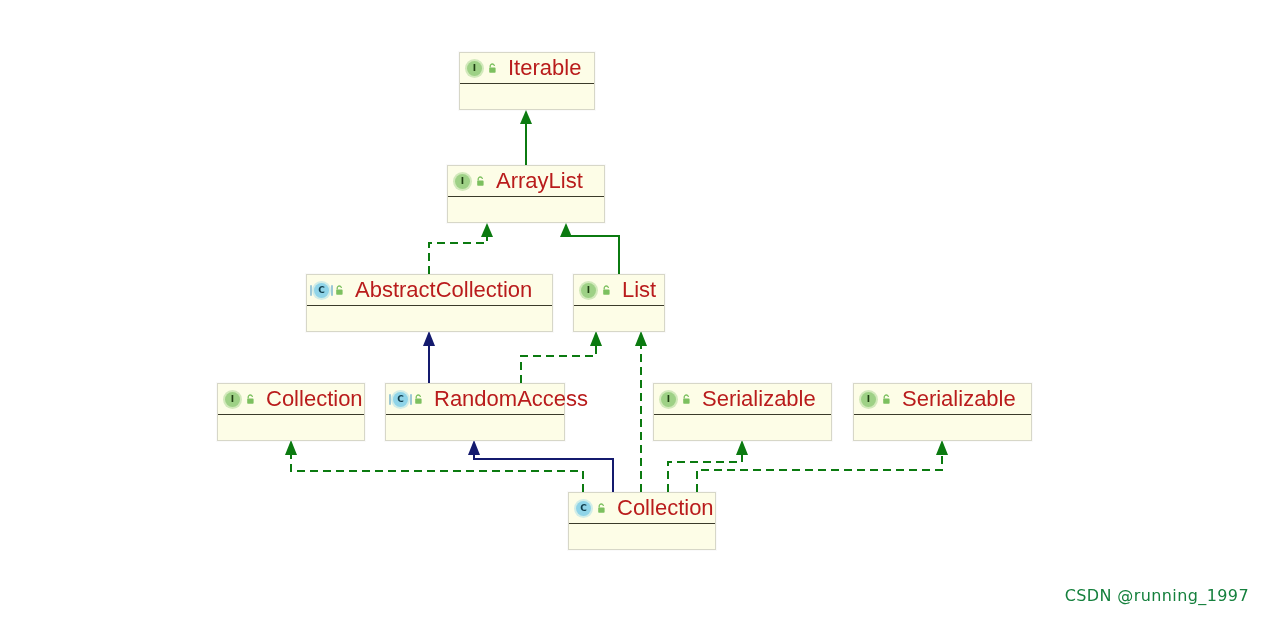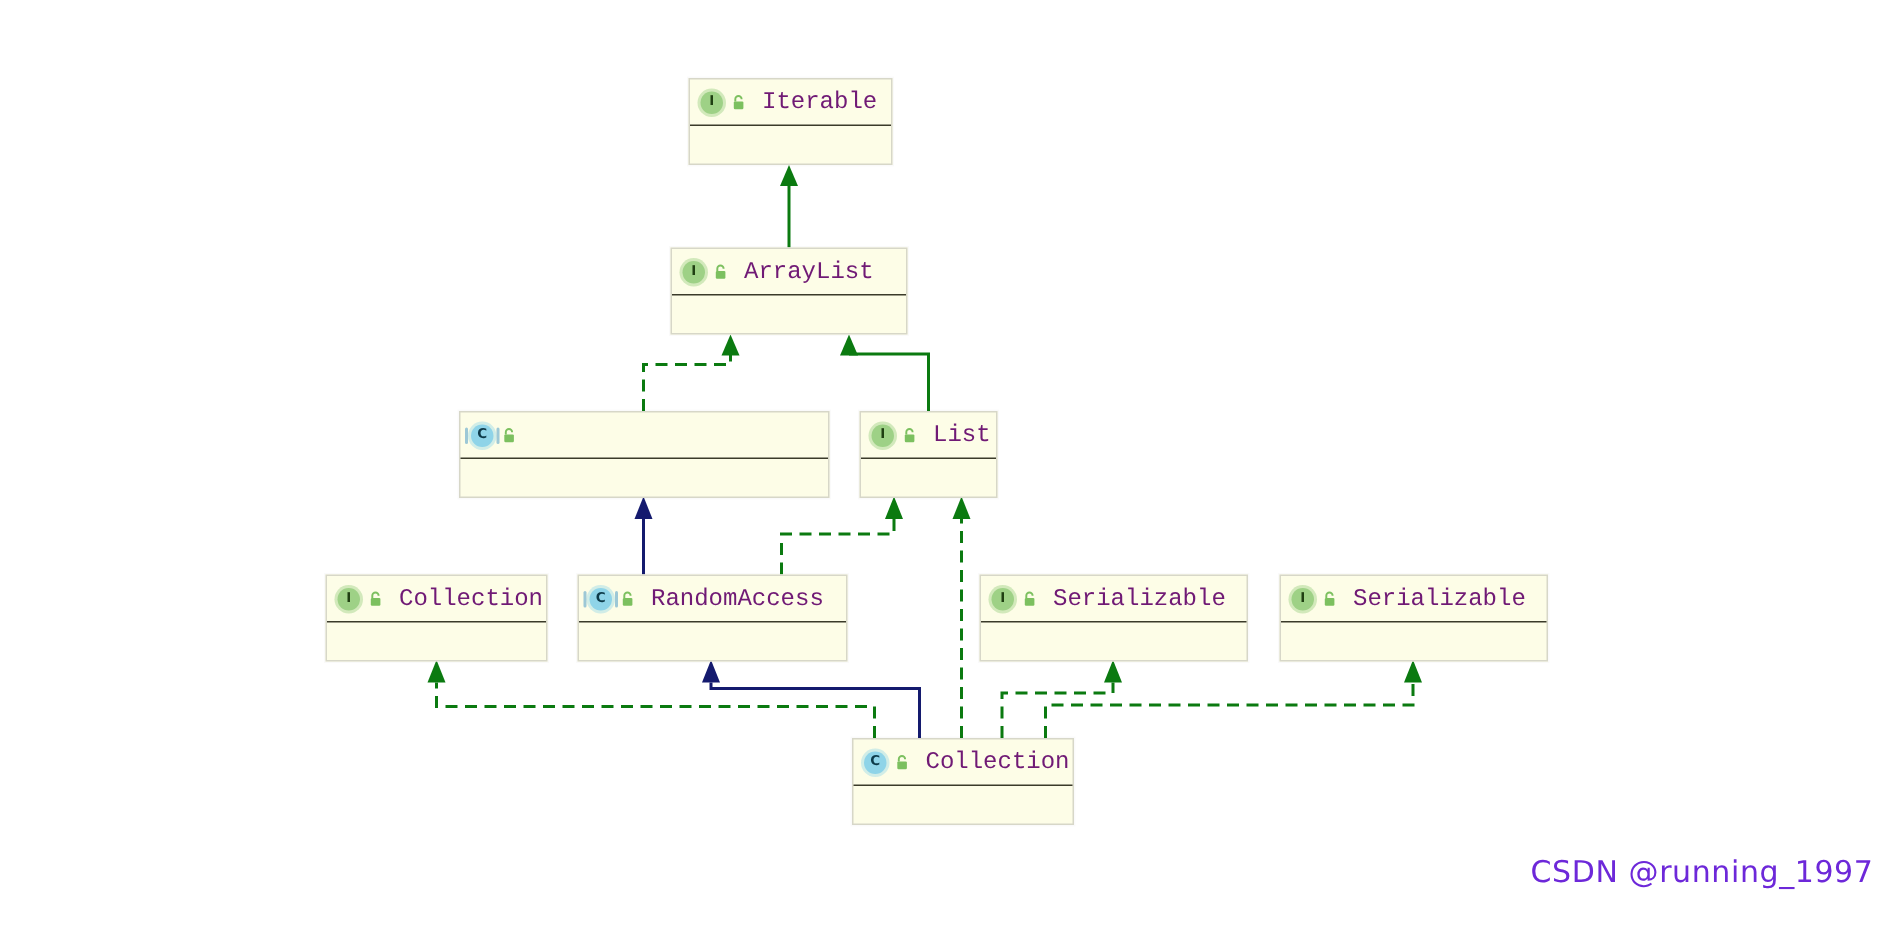--- a/index.html
+++ b/index.html
@@ -40,24 +40,24 @@
     height: 31px;
     padding: 0 9px 0 7px;
     border-bottom: 1px solid #3b3b2a;
     white-space: nowrap;
   }
   .node-body {
     box-sizing: border-box;
     height: 25px;
   }
   .node-title {
-    font-family: Liberation Mono, monospace;
-    font-size: 16px;
+    font-family: Liberation Sans, sans-serif;
+    font-size: 22px;
     line-height: 18px;
-    color: #701a75;
+    color: #b91c1c;
     letter-spacing: 0px;
     padding-left: 10px;
   }
   
   .type-icon {
     position: relative;
     flex: 0 0 auto;
     width: 15px;
     height: 15px;
     border-radius: 50%;
@@ -96,24 +96,24 @@
     flex: 0 0 auto;
     margin-left: 5px;
     width: 11px;
     height: 11px;
     display: block;
   }
   
   #watermark {
     position: absolute;
     right: 16px;
-    bottom: 24px;
+    bottom: 12px;
     font-family: "DejaVu Sans", sans-serif;
-    font-size: 20px;
-    color: #6d28d9;
+    font-size: 16px;
+    color: #15803d;
     letter-spacing: 0.4px;
     white-space: nowrap;
     z-index: 8;
   }
 </style>
 </head>
 <body>
 
 <div id="diagram-root">
 
@@ -194,20 +194,21 @@
     <div class="node-body"></div>
   </div>
 
   <div class="uml-node" style="left:306px; top:274px; width:247px; height:58px;">
     <div class="node-header">
       <span class="type-icon cls abstract-mark">C</span>
       <svg class="vis-icon" viewBox="0 0 11 11">
         <path d="M3.2 4.6 V3.1 a2.1 2.1 0 0 1 4.2 0" fill="none" stroke="#7cc05f" stroke-width="1.3"></path>
         <rect x="2.2" y="4.6" width="6.4" height="5.2" rx="0.8" fill="#7cc05f"></rect>
       </svg>
+      <span class="node-title">AbstractCollection</span>
     </div>
     <div class="node-body"></div>
   </div>
 
   <div class="uml-node" style="left:573px; top:274px; width:92px; height:58px;">
     <div class="node-header">
       <span class="type-icon iface">I</span>
       <svg class="vis-icon" viewBox="0 0 11 11">
         <path d="M3.2 4.6 V3.1 a2.1 2.1 0 0 1 4.2 0" fill="none" stroke="#7cc05f" stroke-width="1.3"></path>
         <rect x="2.2" y="4.6" width="6.4" height="5.2" rx="0.8" fill="#7cc05f"></rect>

